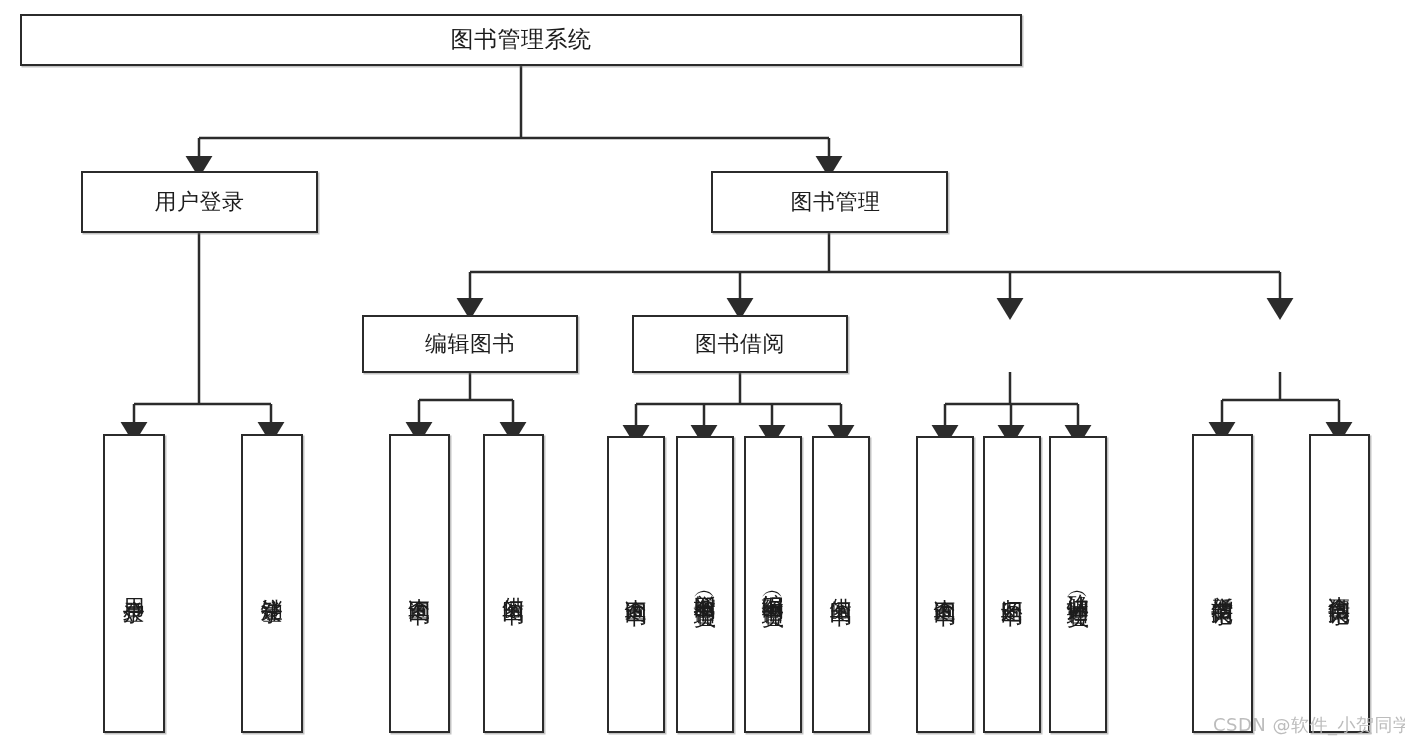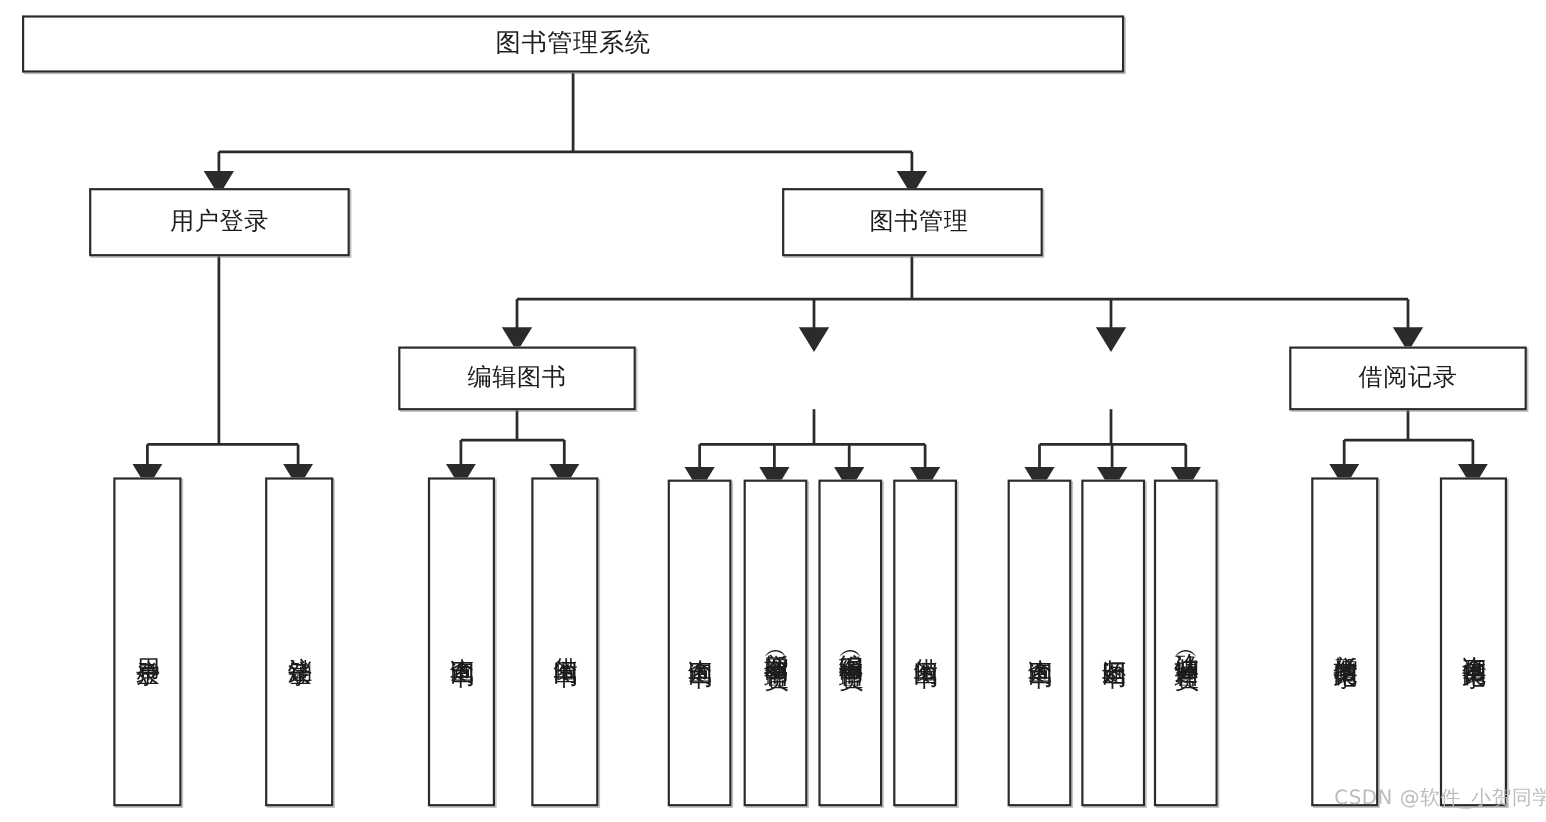--- a/index.html
+++ b/index.html
@@ -132,22 +132,22 @@
   <div class="node horiz" style="left:81px; top:171px; width:237px; height:62px;">
     <span class="label">用户登录</span>
   </div>
   <div class="node horiz" style="left:711px; top:171px; width:237px; height:62px;padding-left:12px;">
     <span class="label">图书管理</span>
   </div>
 
   <div class="node horiz" style="left:362px; top:315px; width:216px; height:58px;">
     <span class="label">编辑图书</span>
   </div>
-  <div class="node horiz" style="left:1172px; top:315px; width:216px; height:58px;">
-    <span class="label">借阅记录</span>
+  <div class="node horiz" style="left:632px; top:315px; width:216px; height:58px;">
+    <span class="label">图书借阅</span>
   </div>
 
   <div class="node vert" style="left:103px; top:434px; width:62px; height:299px;">
     <span class="label">用户登录</span>
   </div>
   <div class="node vert" style="left:241px; top:434px; width:62px; height:299px;">
     <span class="label">注销登录</span>
   </div>
 
   <div class="node vert" style="left:389px; top:434px; width:61px; height:299px;">

